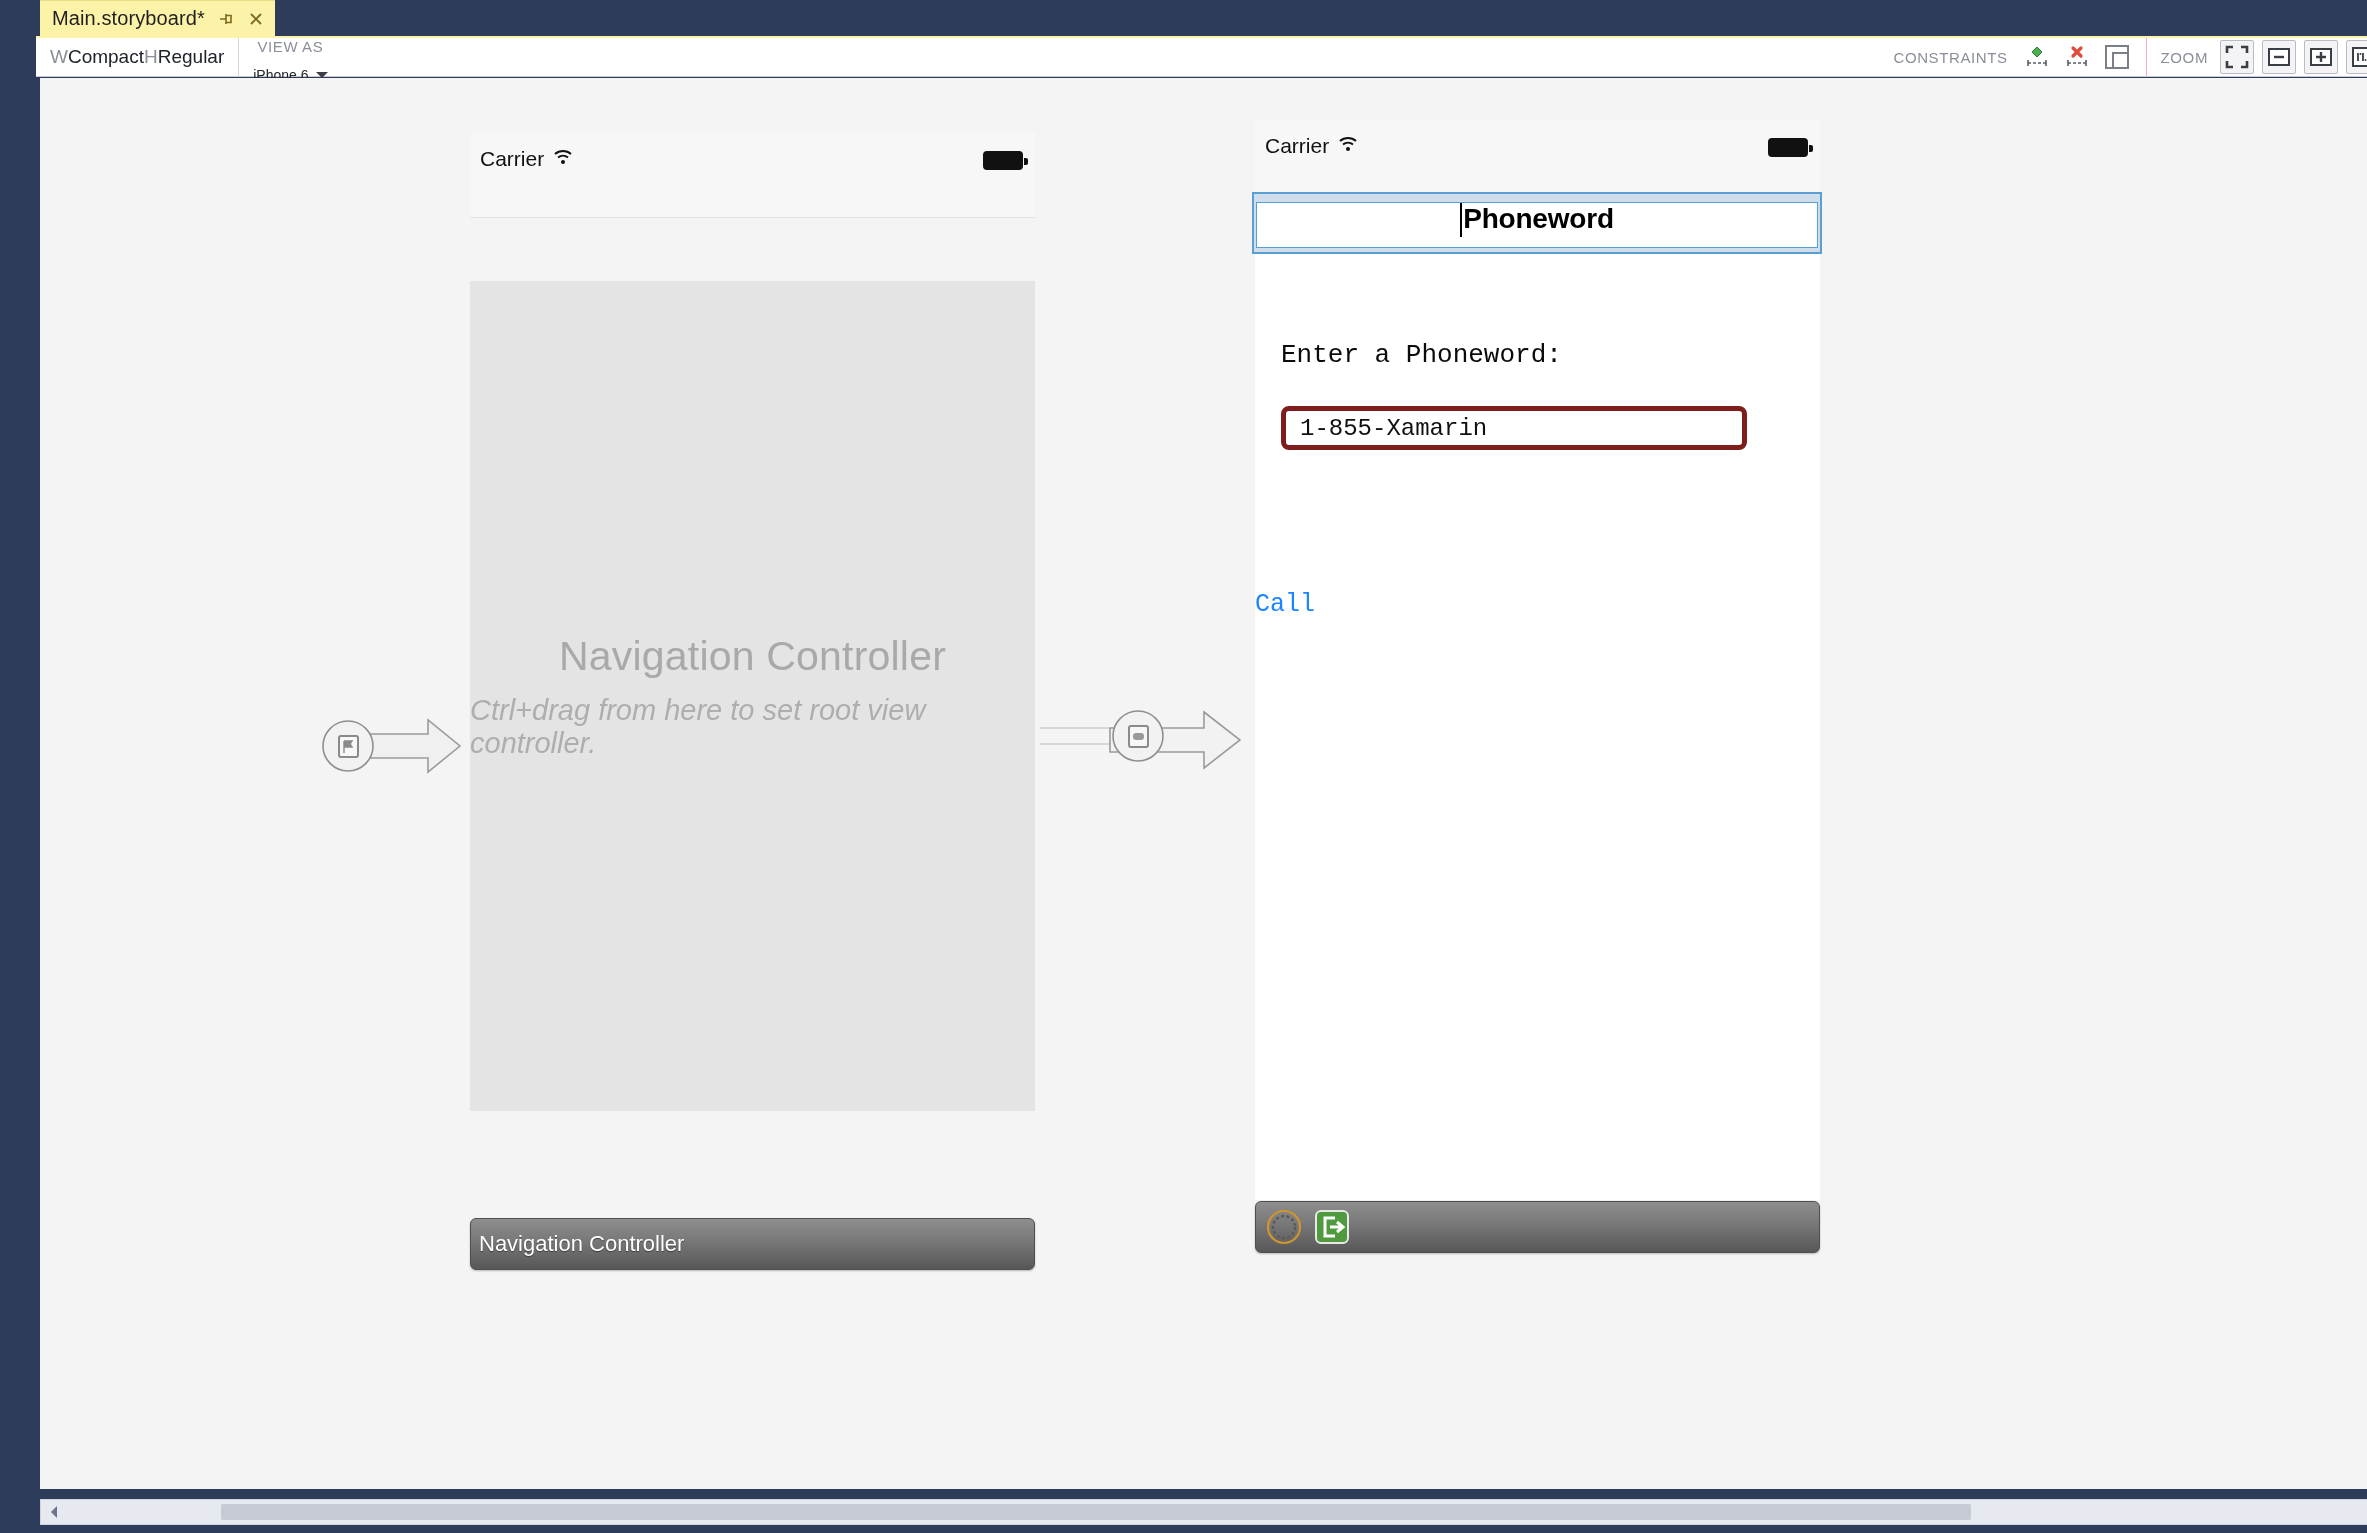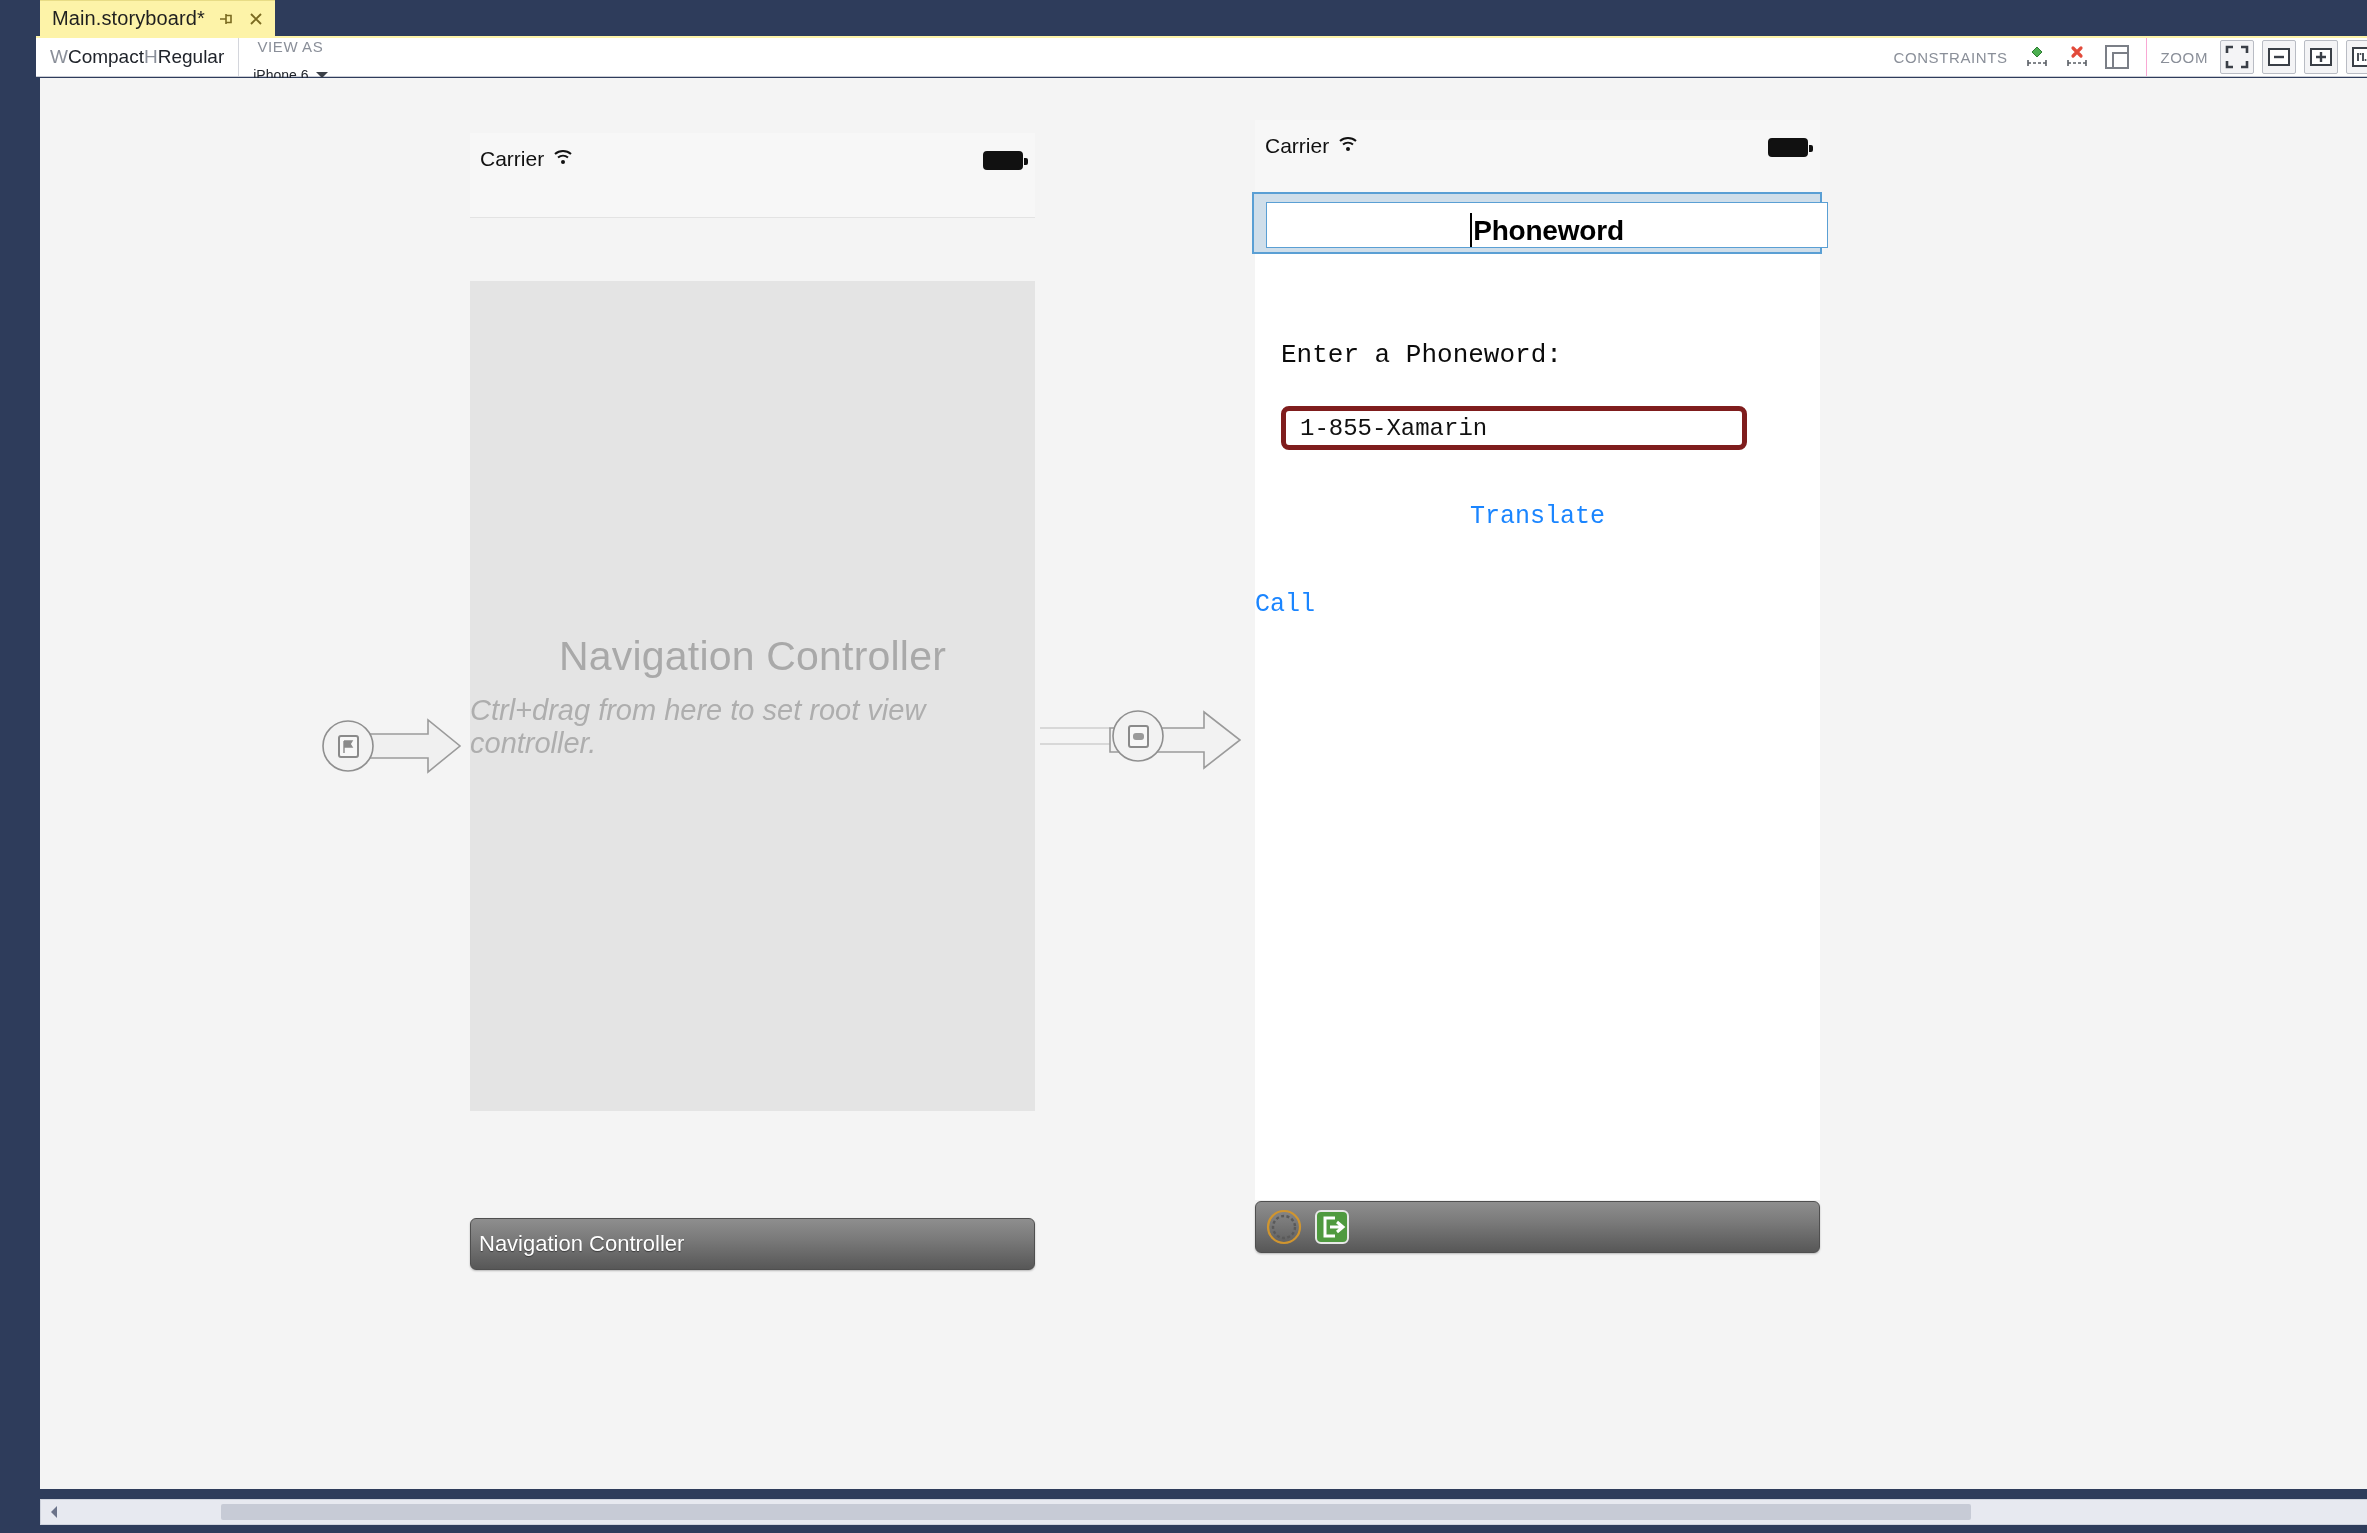--- a/index.html
+++ b/index.html
@@ -262,25 +262,25 @@
 
   
   #pw-navbar {
     position: absolute; left: -3px; top: 72px;
     width: 570px; height: 62px;
     background: #cfdeea;
     border: 2px solid #5a9fd4;
     box-sizing: border-box;
   }
   #pw-navbar-inner {
-    position: absolute; left: 12px; top: 8px;
+    position: absolute; left: 2px; top: 8px;
     width: 562px; height: 46px;
     background: #ffffff;
     border: 1px solid #5a9fd4;
-    display: flex; align-items: flex-end; justify-content: center;
+    display: flex; align-items: flex-start; justify-content: center;
   }
   #pw-navbar-title {
     font-size: 28px; font-weight: bold; color: #000;
     letter-spacing: -.2px;
   }
   #pw-caret {
     width: 2px; height: 34px;
     background: #000;
     margin-right: 1px;
   }
@@ -523,21 +523,20 @@
       <div id="pw-navbar">
         <div id="pw-navbar-inner">
           <span id="pw-caret"></span>
           <span id="pw-navbar-title">Phoneword</span>
         </div>
       </div>
 
       <div id="pw-body">
         <div id="pw-label">Enter a Phoneword:</div>
         <div id="pw-input">1-855-Xamarin</div>
-        <div id="pw-translate">Translate</div>
         <div id="pw-call">Call</div>
       </div>
     </div>
 
     <div class="dockbar" id="pw-dock">
       <span class="dock-icon">
         <svg width="38" height="38" viewBox="0 0 38 38">
           <circle cx="19" cy="19" r="16" fill="none" stroke="#d0952f" stroke-width="2.2"></circle>
           <circle cx="19" cy="19" r="11" fill="none" stroke="#5a5a5a" stroke-width="2.4" stroke-dasharray="3,2.4"></circle>
         </svg>

